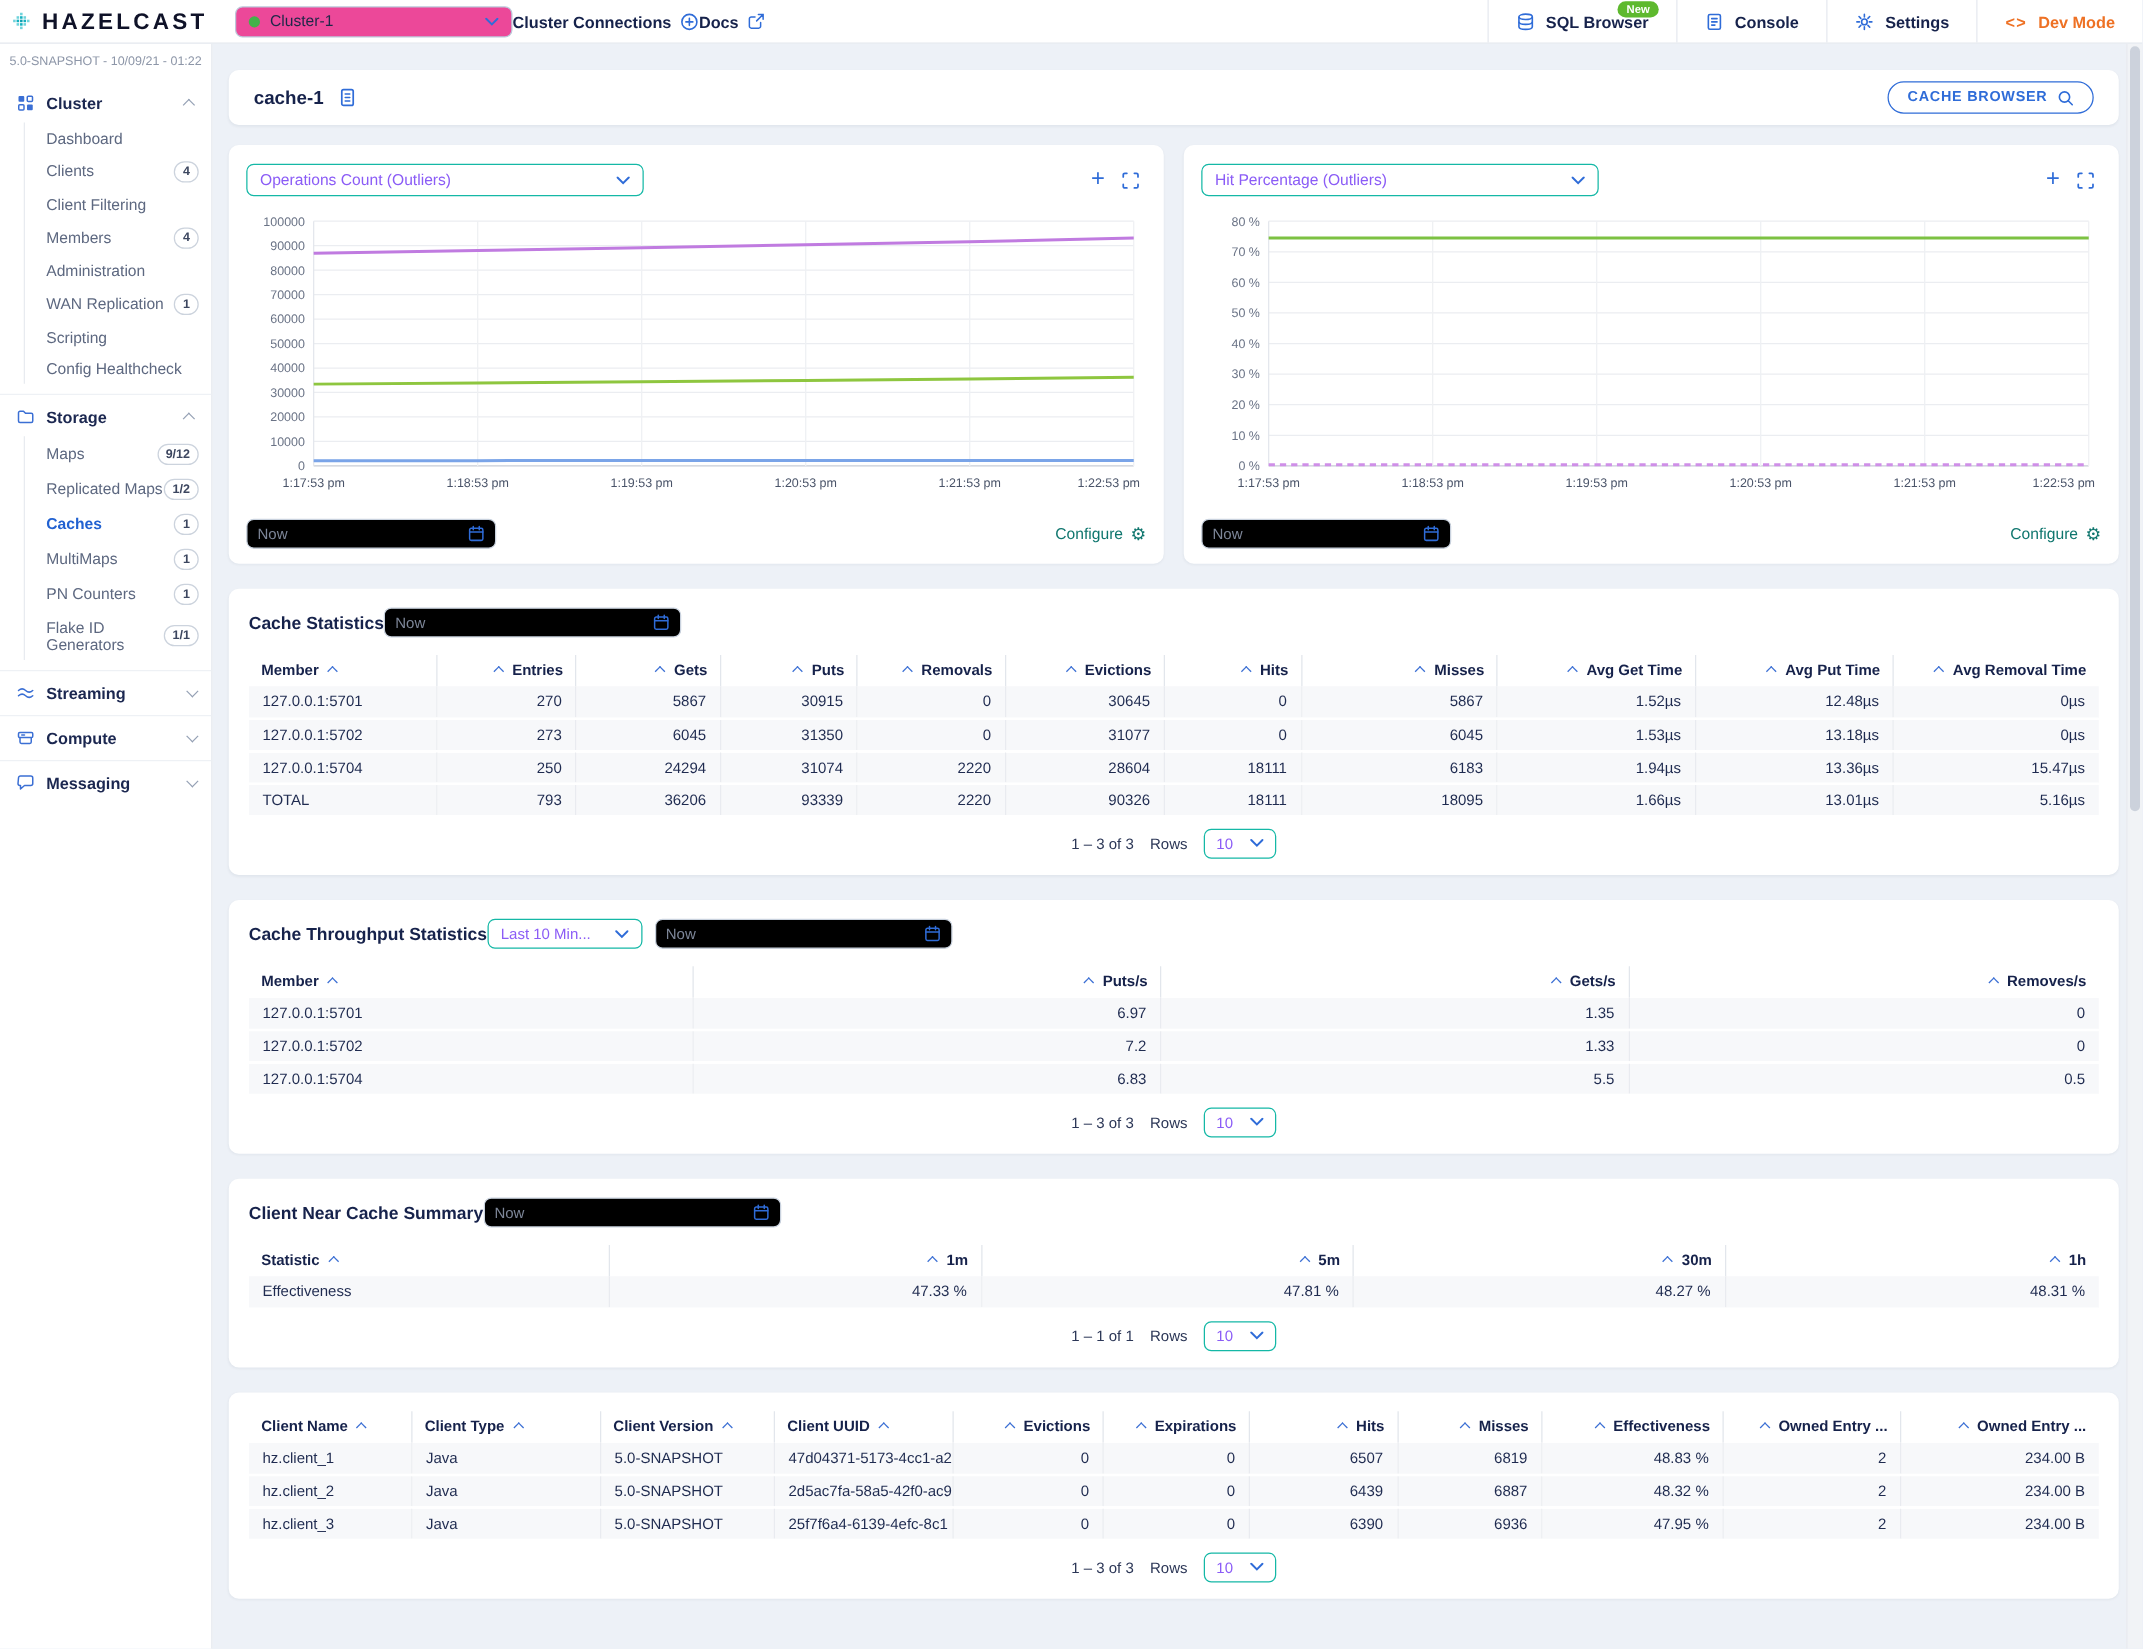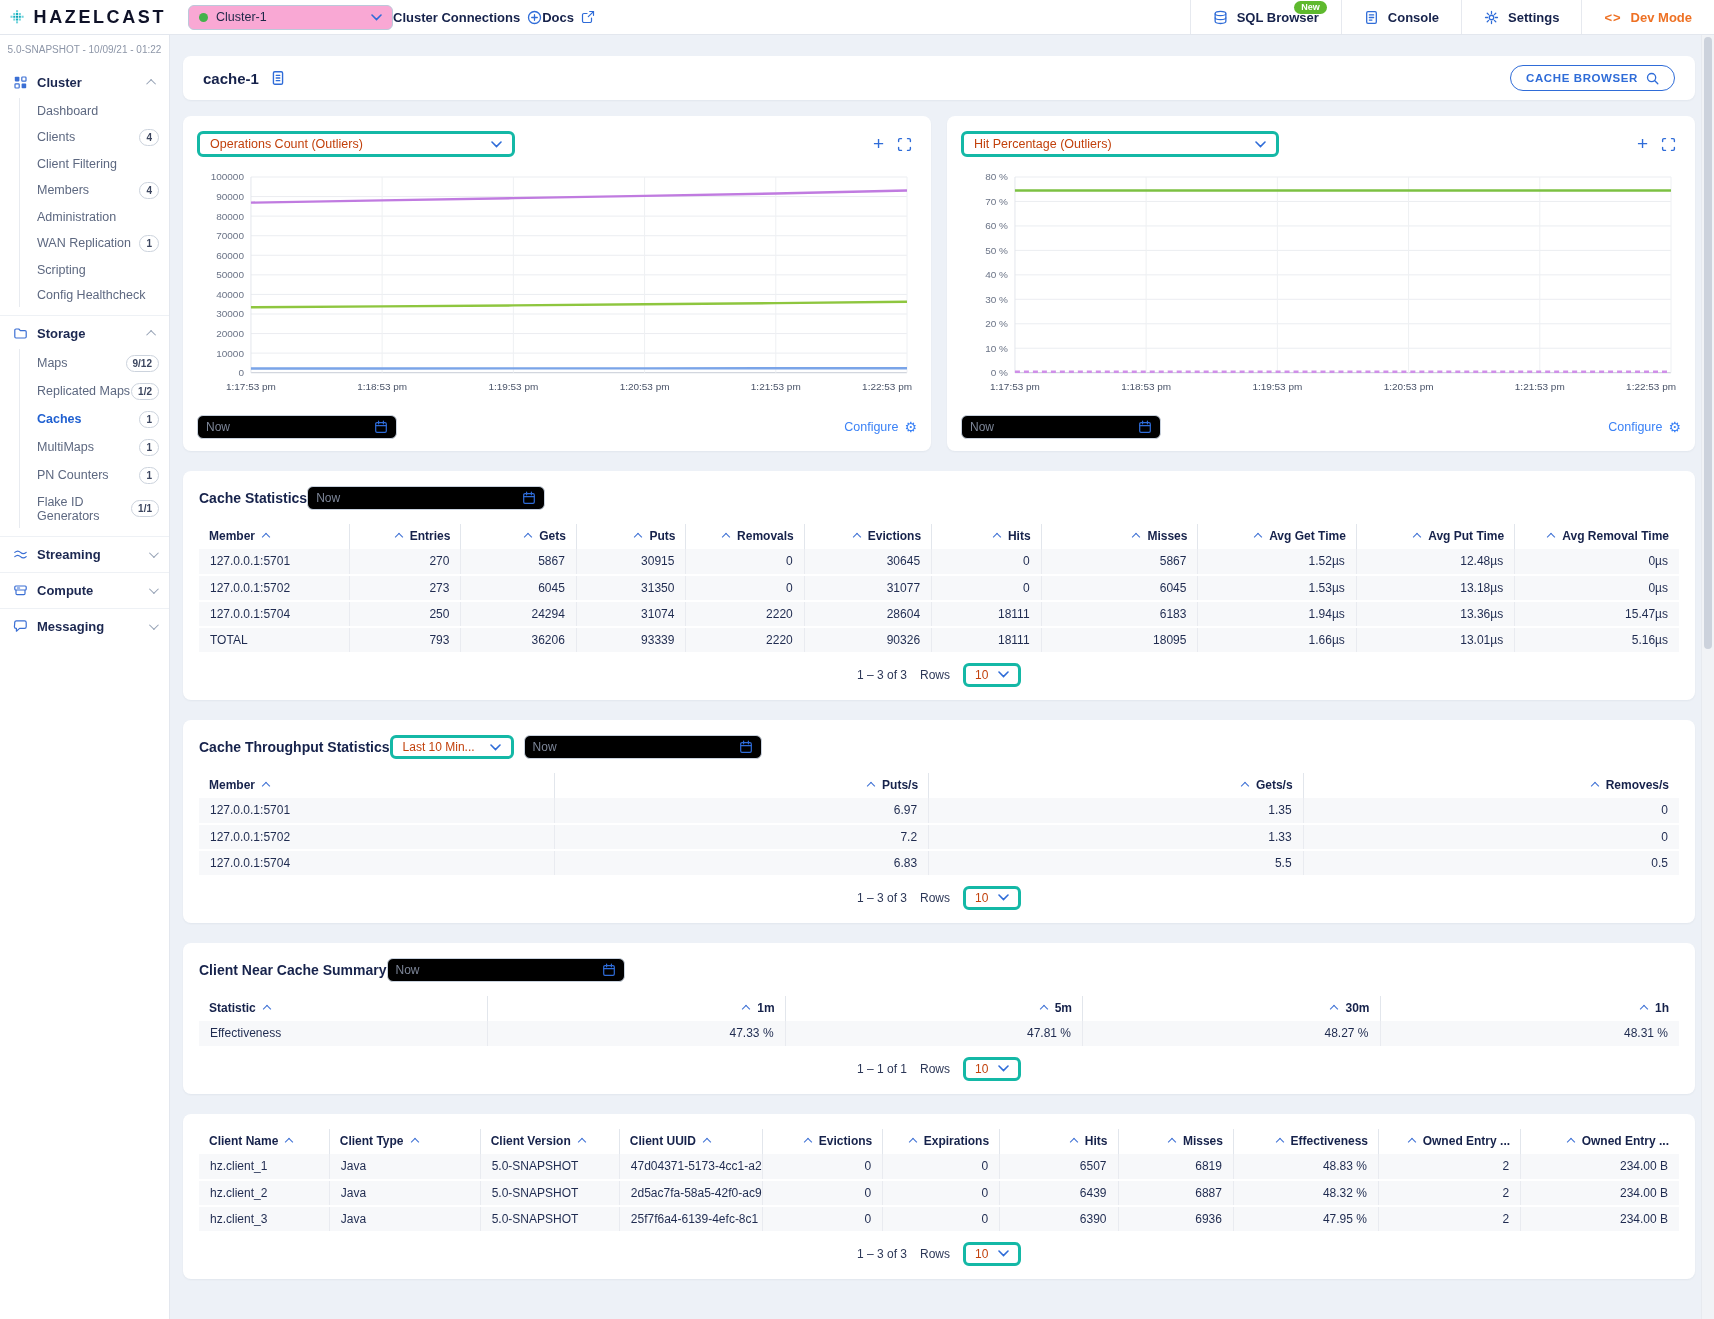--- a/index.html
+++ b/index.html
@@ -3,21 +3,21 @@
 <meta charset="utf-8">
 <style>
   *{box-sizing:border-box;margin:0;padding:0}
   html,body{width:1714px;height:1319px;overflow:hidden}
   body{font-family:"Liberation Sans",sans-serif;background:#edf1f7;color:#16224b}
 
   
   .topbar{height:35px;background:#fff;border-bottom:1px solid #e3e7ee;display:flex;align-items:stretch;position:relative;z-index:5}
   .brand{display:flex;align-items:center;gap:9px;padding:0 10px;width:176px}
   .brand-text{font-weight:700;font-size:18px;letter-spacing:2.6px;color:#0f1228}
-  .cluster-select{align-self:center;margin-left:12px;width:205px;height:25px;border:1px solid #bcc8da;border-radius:6px;display:flex;align-items:center;gap:8px;padding:0 10px;font-size:12.5px;color:#1d2848;background:#f9a8d4}
+  .cluster-select{align-self:center;margin-left:12px;width:222px;height:25px;border:1px solid #bcc8da;border-radius:6px;display:flex;align-items:center;gap:8px;padding:0 10px;font-size:12.5px;color:#1d2848;background:#ec4899}
   .dot{width:9px;height:9px;border-radius:50%;background:#43b24a;flex:none}
   .ml-auto{margin-left:auto}
   .top-link{align-self:center;display:flex;align-items:center;gap:7px;font-weight:700;font-size:13px;color:#16224b;cursor:pointer}
   .top-spacer{flex:1}
   .top-action{display:flex;align-items:center;gap:9px;padding:0 22px;border-left:1px solid #e6e9ef;font-weight:700;font-size:13px;color:#16224b;position:relative;cursor:pointer}
   .new-badge{position:absolute;top:1px;right:14px;background:#5eb92e;color:#fff;font-size:9px;font-weight:700;padding:1px 7px;border-radius:8px;line-height:11px}
   .dev{color:#ee7124}
   .code-glyph{font-weight:700;letter-spacing:1px;font-size:13px}
 
   
@@ -40,30 +40,30 @@
   .card{background:#fff;border-radius:8px;box-shadow:0 1px 2px rgba(20,30,60,.05)}
   .pagehead{height:44px;display:flex;align-items:center;justify-content:space-between;padding:0 20px;margin-bottom:16px}
   .title-wrap{display:flex;gap:11px;align-items:center}
   h1{font-size:15px;font-weight:700;color:#16224b}
   h2{font-size:14px;font-weight:700;color:#16224b}
   .pill{border:1px solid #2f6cd8;color:#2f6cd8;background:#fff;border-radius:15px;height:26px;padding:0 15px;display:flex;align-items:center;gap:8px;font-size:11.5px;font-weight:700;letter-spacing:.6px;cursor:pointer;font-family:inherit}
 
   .charts-row{display:flex;gap:16px;margin-bottom:20px}
   .chart-card{flex:1;padding:15px 14px 12px}
   .chart-head{display:flex;justify-content:space-between;align-items:center}
-  .select{border:3px solid #14b8a6;border-radius:6px;height:26px;display:flex;align-items:center;padding:0 10px;font-size:12.5px;color:#c2410c;gap:8px;background:#fff;cursor:pointer}
+  .select{border:1px solid #14b8a6;border-radius:6px;height:26px;display:flex;align-items:center;padding:0 10px;font-size:12.5px;color:#8b5cf6;gap:8px;background:#fff;cursor:pointer}
   .metric-select{width:318px;justify-content:space-between}
   .chart-actions{display:flex;gap:13px;color:#2f6cd8;align-items:center;padding-right:5px}
   .plus-glyph{font-size:19px;font-weight:400;line-height:14px;cursor:pointer}
   .chart-box{margin:12px 2px 2px}
   .chart-box svg{width:100%;height:auto;display:block;overflow:visible}
   .chart-foot{display:flex;justify-content:space-between;align-items:center;margin-top:8px}
   .now-input{border:1px solid #c9d2de;border-radius:6px;height:24px;display:flex;align-items:center;justify-content:space-between;gap:8px;padding:0 8px;font-size:12px;color:#7d8698;background:#000000;cursor:pointer}
   .chart-foot .now-input{width:200px}
-  .configure{color:#3b82f6;font-size:12.5px;display:flex;align-items:center;gap:6px;cursor:pointer}
+  .configure{color:#0f766e;font-size:12.5px;display:flex;align-items:center;gap:6px;cursor:pointer}
   .gear-glyph{font-size:14px;line-height:1}
 
   .table-card{padding:15px 16px 8px;margin-bottom:20px}
   .card-head{display:flex;justify-content:flex-start;align-items:center;margin-bottom:13px;min-height:25px}
   .card-head .now-input{width:238px}
   .head-controls{display:flex;gap:10px}
   .interval-select{width:124px;height:24px;font-size:12px;justify-content:space-between}
 
   table{width:100%;border-collapse:collapse;table-layout:fixed;font-size:12px}
   thead th{font-weight:700;color:#16224b;height:25px;border-right:1px solid #e2e6ec;padding:0 10px;white-space:nowrap;overflow:hidden;cursor:pointer}

